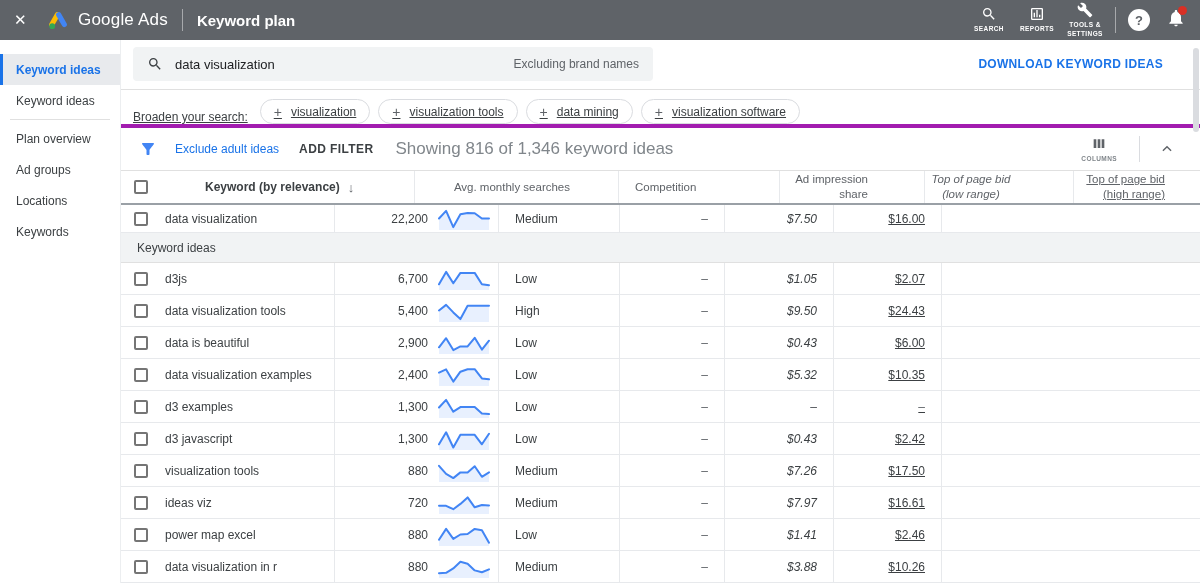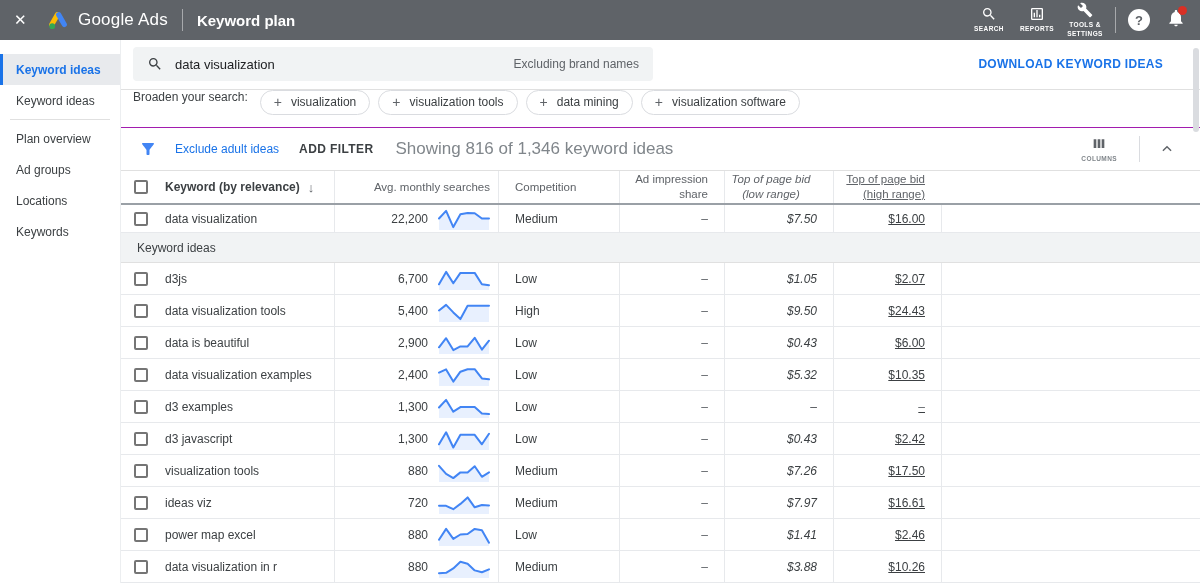--- a/index.html
+++ b/index.html
@@ -37,41 +37,41 @@
   
   .search-row { height:53px; display:flex; align-items:center; border-bottom:1px solid #e0e0e0; position:relative; }
   .search-box { margin-left:12px; width:520px; height:34px; background:#f1f3f4; border-radius:4px;
     display:flex; align-items:center; padding:0 14px; cursor:text; }
   .search-query { margin-left:12px; font-size:13px; color:#202124; }
   .search-note { margin-left:auto; font-size:12px; color:#5f6368; }
   .download-link { position:absolute; right:37px; font-size:12px; font-weight:bold; color:#1a73e8;
     letter-spacing:.3px; cursor:pointer; }
 
   
-  .broaden-row { height:41px; display:flex; align-items:flex-start; padding-left:12px; border-bottom:1px solid #a21caf; }
+  .broaden-row { height:41px; display:flex; align-items:flex-end; padding-left:12px; border-bottom:4px solid #a21caf;text-decoration:underline; }
   .broaden-label { font-size:12px; color:#3c4043; }
   .chips { display:flex; gap:8px; margin-left:12px; }
   .chip { height:25px; border:1px solid #dadce0; border-radius:13px; background:#fff; display:flex;
     align-items:center; padding:0 13px; font-size:12px; color:#3c4043; gap:9px; cursor:pointer; }
   .chip .plus { color:#5f6368; font-size:14px; line-height:1; }
 
   
   .filter-row { height:46px; display:flex; align-items:center; padding-left:18px; border-bottom:1px solid #e0e0e0; }
   .funnel { margin-right:18px; display:flex; }
   .exclude-link { font-size:12px; color:#1a73e8; cursor:pointer; }
   .add-filter { font-size:12px; font-weight:bold; color:#3c4043; letter-spacing:.4px; margin-left:20px; cursor:pointer; }
   .showing { font-size:17px; color:#80868b; margin-left:22px; }
   .columns-btn { margin-left:auto; display:flex; flex-direction:column; align-items:center; cursor:pointer; margin-right:22px; }
   .columns-btn .tb-label { color:#80868b; font-weight:bold; }
   .filter-vdiv { width:1px; height:26px; background:#dadce0; margin-right:20px; }
   .collapse-btn { margin-right:26px; cursor:pointer; display:flex; }
 
   
   .thead { height:36px; display:flex; align-items:center; border-bottom:2px solid #9aa0a6;
-    font-size:11.5px; color:#5f6368; }
+    font-size:11.5px; color:#5f6368;gap:40px; }
   .cell { display:flex; align-items:center; height:100%; }
   .c-check { width:40px; justify-content:center; flex:none; }
   .c-kw    { width:173px; padding-left:4px; flex:none; }
   .c-avg   { width:164px; justify-content:flex-end; padding-right:8px; gap:10px; flex:none; text-align:right; }
   .c-comp  { width:121px; padding-left:16px; flex:none; }
   .c-imp   { width:105px; justify-content:flex-end; padding-right:16px; flex:none; text-align:right; }
   .c-low   { width:109px; justify-content:flex-end; padding-right:16px; flex:none; text-align:center;font-style:italic; }
   .c-high  { width:108px; justify-content:flex-end; padding-right:16px; flex:none; text-align:right;text-decoration:underline; }
   .c-acct  { flex:1; padding-left:16px; }
   .thead .cell, .trow .cell { border-left:1px solid #e7e9ec; }

